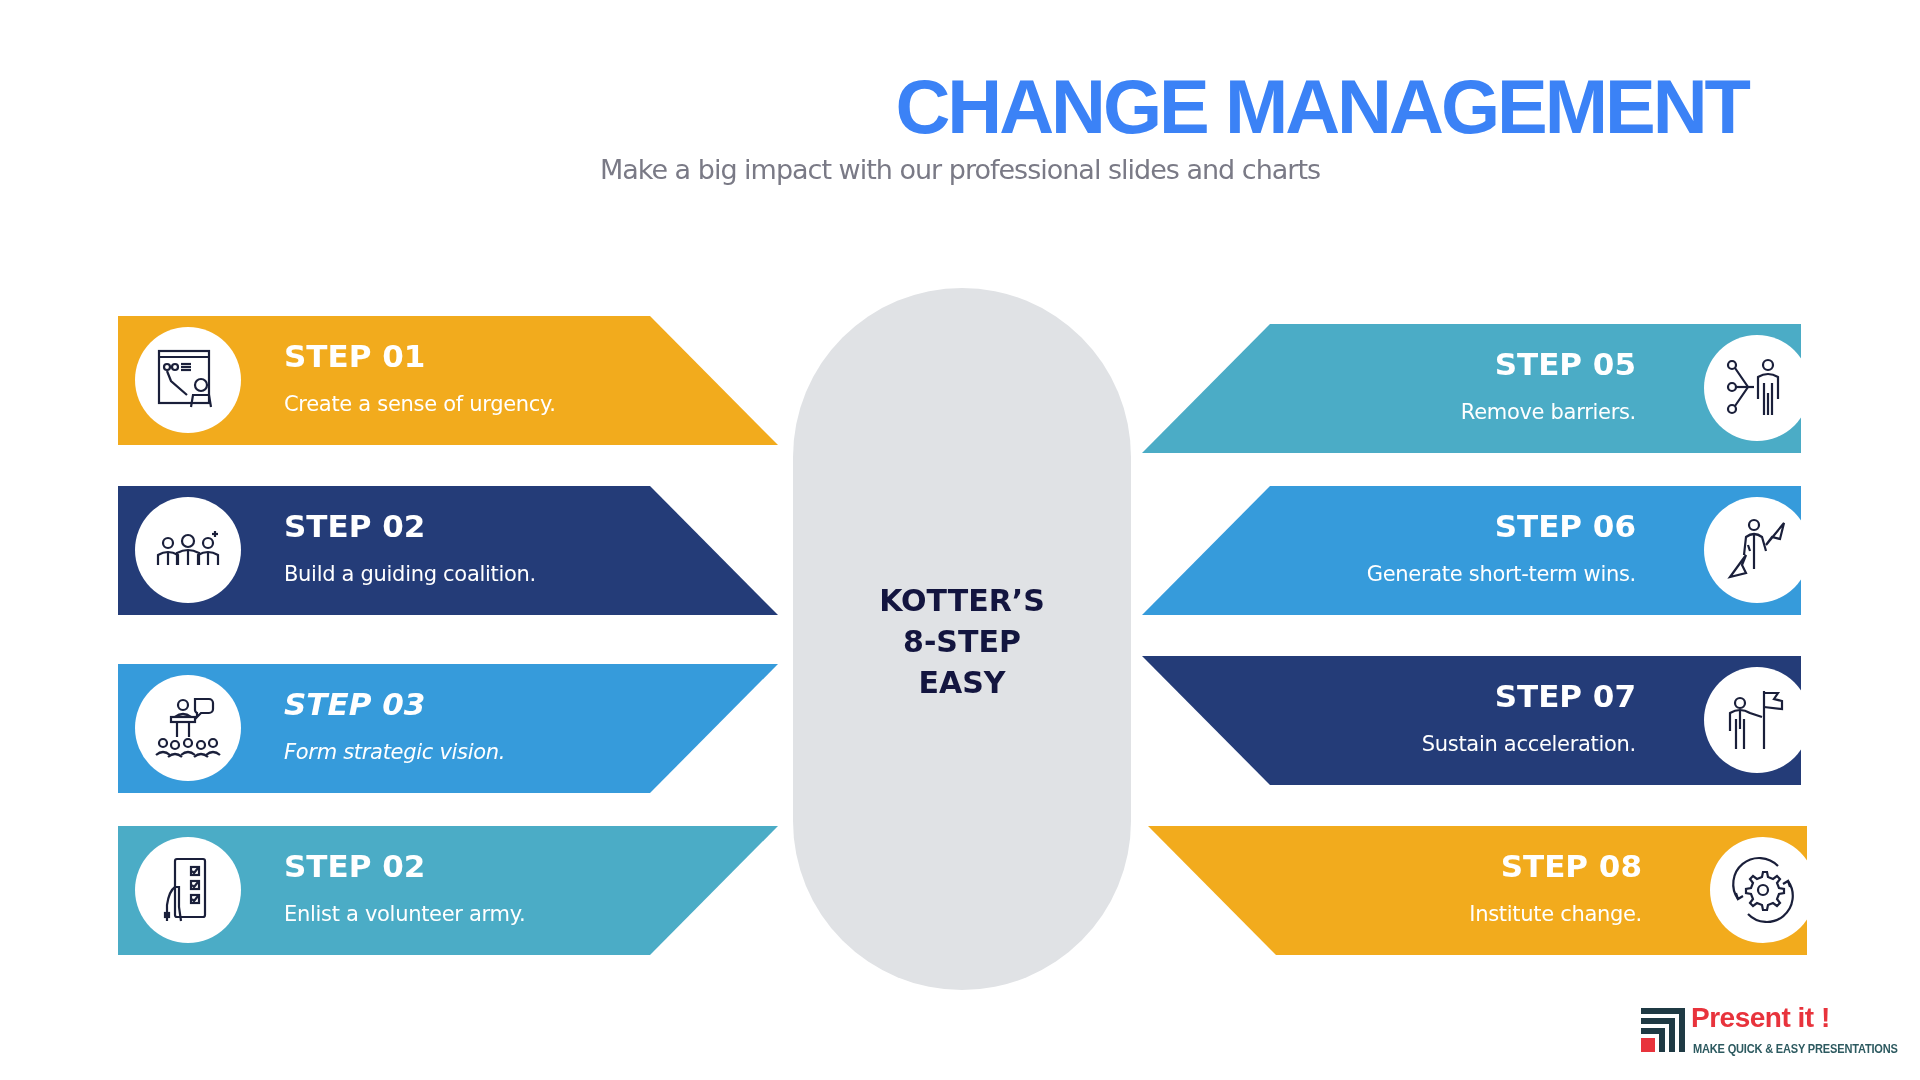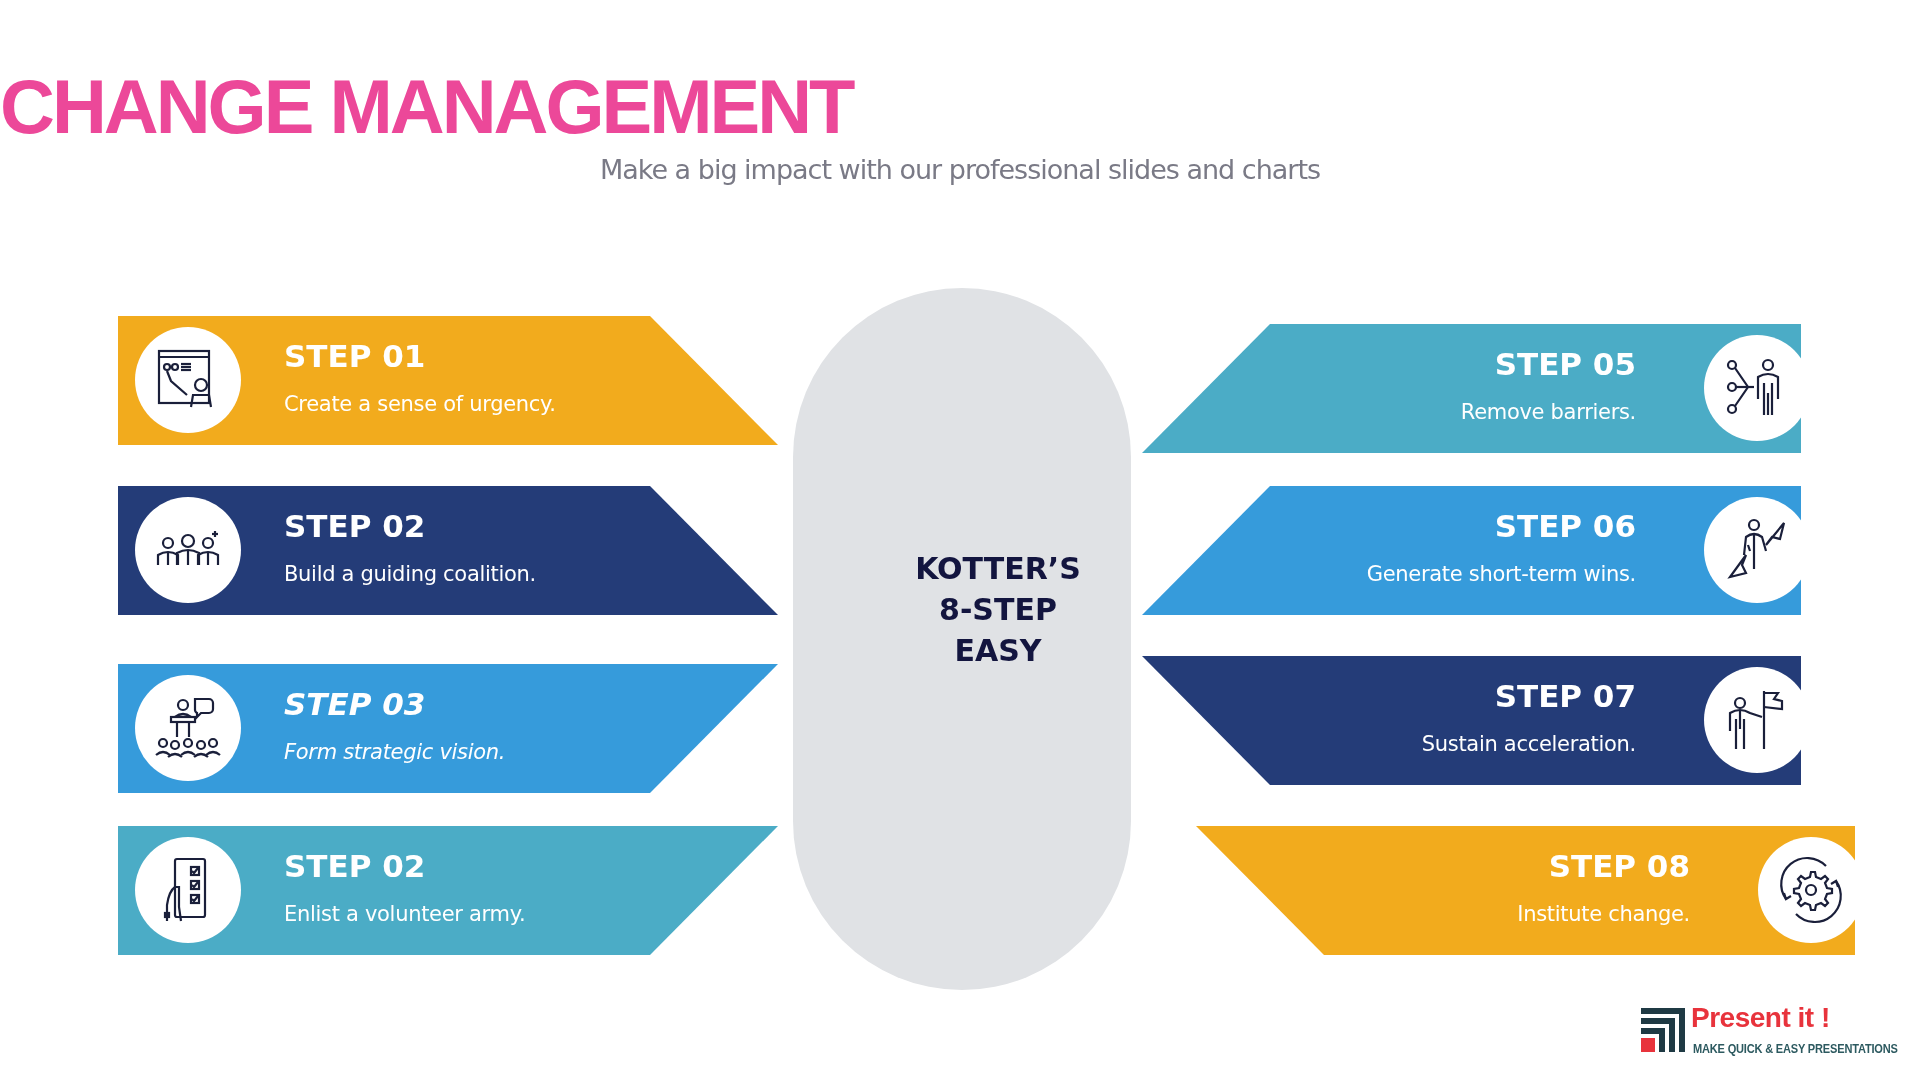--- a/index.html
+++ b/index.html
@@ -1,20 +1,20 @@
 <!DOCTYPE html>
 <html><head>
 <meta charset="utf-8">
 <style>
   html,body{margin:0;padding:0;}
   body{width:1920px;height:1080px;background:#ffffff;position:relative;overflow:hidden;font-family:"DejaVu Sans","Liberation Sans",sans-serif;}
-  .title{position:absolute;left:0;width:1748px;top:62px;text-align:left;font-family:"Liberation Sans",sans-serif;font-weight:bold;font-size:76px;letter-spacing:-3px;color:#ec4899;line-height:90px;}
+  .title{position:absolute;left:0;width:1748px;top:62px;text-align:right;font-family:"Liberation Sans",sans-serif;font-weight:bold;font-size:76px;letter-spacing:-3px;color:#3b82f6;line-height:90px;}
   .subtitle{position:absolute;left:0;width:1920px;top:150px;text-align:center;font-family:"DejaVu Sans",sans-serif;font-size:27px;letter-spacing:-1px;color:#7a7a86;line-height:40px;}
   .pill{position:absolute;left:793px;top:288px;width:338px;height:702px;border-radius:169px;background:#e0e2e5;}
-  .pill-text{position:absolute;left:793px;width:338px;top:548px;text-align:center;font-family:"DejaVu Sans",sans-serif;font-weight:bold;font-size:30px;line-height:41px;color:#13153f;padding-left:36px;}
+  .pill-text{position:absolute;left:793px;width:338px;top:580px;text-align:center;font-family:"DejaVu Sans",sans-serif;font-weight:bold;font-size:30px;line-height:41px;color:#13153f;}
   .banner{position:absolute;height:148px;}
   .banner svg.shape{position:absolute;left:0;top:0;}
   .circle{position:absolute;width:106px;height:106px;border-radius:53px;background:#ffffff;top:11px;}
   .circle svg{position:absolute;left:18px;top:18px;width:70px;height:70px;}
   .step-title{position:absolute;top:20px;font-family:"DejaVu Sans",sans-serif;font-weight:bold;font-size:31px;line-height:40px;color:#ffffff;white-space:nowrap;}
   .step-desc{position:absolute;top:73px;font-family:"DejaVu Sans",sans-serif;font-size:21px;line-height:30px;color:#ffffff;white-space:nowrap;letter-spacing:-0.3px;}
   .left .circle{left:17px;}
   .left .step-title,.left .step-desc{left:166px;}
   .right .circle{left:562px;}
   .right .step-title,.right .step-desc{right:165px;text-align:right;}
@@ -182,21 +182,21 @@
         <line x1="22" y1="34" x2="22" y2="64"></line>
         <line x1="18" y1="26" x2="18" y2="44"></line>
       <line x1="42" y1="6" x2="42" y2="64"></line>
         <path d="M42 8 L56 8 L52 14 L60 16 L60 24 L42 22"></path>
     </svg>
   </div>
   <div class="step-title">STEP 07</div>
   <div class="step-desc">Sustain acceleration.</div>
 </div>
 
-<div class="banner right" style="left:1196px;top:826px;width:659px;">
+<div class="banner right" style="left:1148px;top:826px;width:659px;">
   <svg class="shape" width="659" height="129">
       <polygon points="0,0 659,0 659,129 128,129" fill="#f2ab1d"></polygon>
     </svg>
   <div class="circle">
     <svg viewBox="0 0 70 70" fill="none" stroke="#1a1f3a" stroke-width="2.2">
       <circle cx="35" cy="35" r="5"></circle>
       <path d="M35 17 l4 0 l1 5 l5 2 l4 -3 l3 3 l-3 4 l2 5 l5 1 l0 4 l-5 1 l-2 5 l3 4 l-3 3 l-4 -3 l-5 2 l-1 5 l-4 0 l-1 -5 l-5 -2 l-4 3 l-3 -3 l3 -4 l-2 -5 l-5 -1 l0 -4 l5 -1 l2 -5 l-3 -4 l3 -3 l4 3 l5 -2 z"></path>
       <path d="M10 44 A26 26 0 0 1 50 11"></path>
         <path d="M60 26 A26 26 0 0 1 20 59"></path>
       <path d="M8 38 l2 6 l5 -3"></path>

